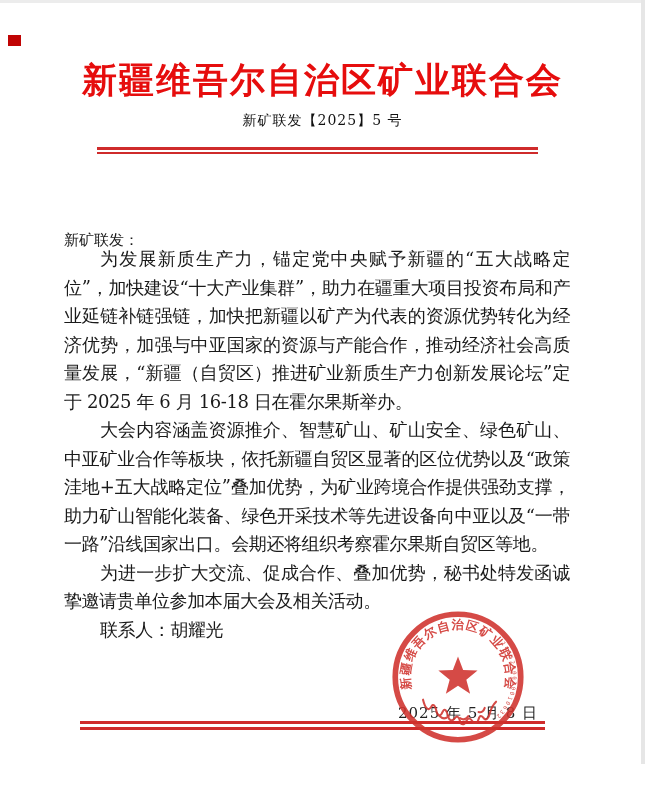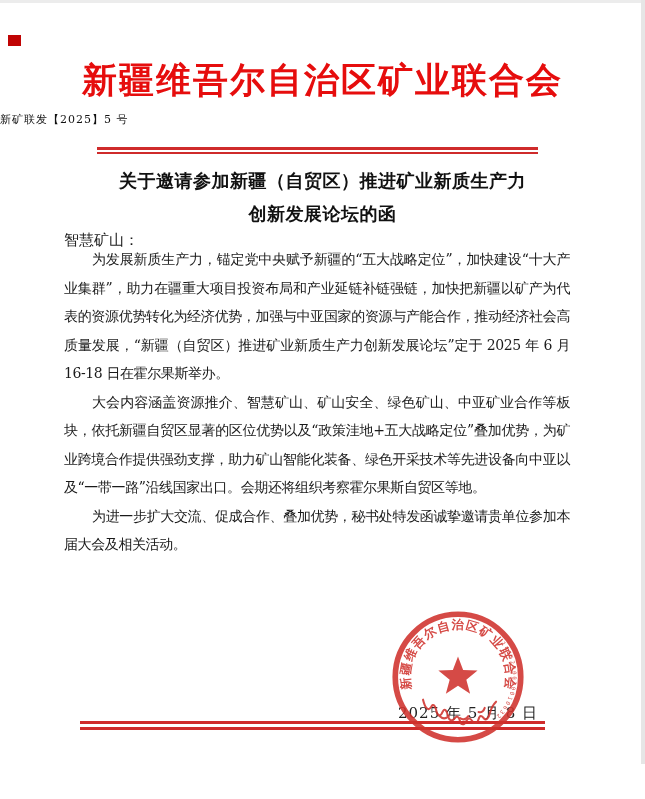--- a/index.html
+++ b/index.html
@@ -15,42 +15,42 @@
   .right-edge{position:absolute;top:0;right:0;width:4px;height:799px;background:#e6e6e6;}
   .corner-mark{position:absolute;left:8px;top:35px;width:13px;height:11px;background:#c00404;}
 
   .org-title{
     position:absolute;top:57px;left:0;right:0;
     text-align:center;font-size:35px;font-weight:bold;
     letter-spacing:2px;color:#e60d0d;white-space:nowrap;
   }
   .doc-number{
     position:absolute;top:112px;left:0;right:0;
-    font-size:11px;color:#111;letter-spacing:1px;
+    text-align:center;font-size:14px;color:#111;letter-spacing:1px;
   }
   .rule{position:absolute;background:#cf2b2b;}
   .rule-top-thick{top:147px;left:97px;width:441px;height:3px;}
   .rule-top-thin{top:152px;left:97px;width:441px;height:1.5px;}
   .rule-bottom-a{top:721px;left:80px;width:465px;height:2.5px;}
   .rule-bottom-b{top:727px;left:80px;width:465px;height:2.5px;}
 
   .letter-title{
     position:absolute;left:0;right:0;text-align:center;
     font-size:18px;font-weight:bold;color:#111;letter-spacing:0.5px;
   }
   .letter-title.l1{top:169px;}
   .letter-title.l2{top:202px;}
 
   .salutation{
     position:absolute;top:231px;left:64px;
     font-size:15px;color:#1a1a1a;
   }
   .body-text{
     position:absolute;top:245px;left:64px;width:506px;
-    font-size:14px;line-height:28.5px;letter-spacing:-0.4px;
+    font-size:18px;line-height:28.5px;letter-spacing:-0.4px;
     text-align:justify;color:#1a1a1a;
   }
   .body-text p{margin:0;text-indent:2em;}
 
   .issue-date{
     position:absolute;top:672px;left:398px;
     font-size:15px;color:#222;letter-spacing:1px;white-space:nowrap;margin-top:32px;
   }
   .seal{
     position:absolute;left:386px;top:605px;width:144px;height:144px;
@@ -65,29 +65,28 @@
   <div class="top-edge"></div>
   <div class="right-edge"></div>
   <div class="corner-mark"></div>
 
   <div class="org-title">新疆维吾尔自治区矿业联合会</div>
   <div class="doc-number">新矿联发【2025】5 号</div>
 
   <div class="rule rule-top-thick"></div>
   <div class="rule rule-top-thin"></div>
 
-  <div class="letter-title l1">关于邀请参加新疆（自贸区）推进矿业新质生产力</div>
-  <div class="letter-title l2">创新发展论坛的函</div>
 
-  <div class="salutation">智慧矿山：</div>
+  <div class="salutation">新矿联发：</div>
 
   <div class="body-text">
     <p>为发展新质生产力，锚定党中央赋予新疆的“五大战略定位”，加快建设“十大产业集群”，助力在疆重大项目投资布局和产业延链补链强链，加快把新疆以矿产为代表的资源优势转化为经济优势，加强与中亚国家的资源与产能合作，推动经济社会高质量发展，“新疆（自贸区）推进矿业新质生产力创新发展论坛”定于 2025 年 6 月 16-18 日在霍尔果斯举办。</p>
     <p>大会内容涵盖资源推介、智慧矿山、矿山安全、绿色矿山、中亚矿业合作等板块，依托新疆自贸区显著的区位优势以及“政策洼地+五大战略定位”叠加优势，为矿业跨境合作提供强劲支撑，助力矿山智能化装备、绿色开采技术等先进设备向中亚以及“一带一路”沿线国家出口。会期还将组织考察霍尔果斯自贸区等地。</p>
     <p>为进一步扩大交流、促成合作、叠加优势，秘书处特发函诚挚邀请贵单位参加本届大会及相关活动。</p>
+    <p>联系人：胡耀光</p>
   </div>
 
   <div class="issue-date">2025 年 5 月 8 日</div>
 
   <div class="rule rule-bottom-a"></div>
   <div class="rule rule-bottom-b"></div>
 
   <svg class="seal" viewBox="0 0 140 140" aria-hidden="true">
     <defs>
       <path id="arcTop" d="M 25,83.7 A 47,47 0 1 1 115,83.7" fill="none"></path>

